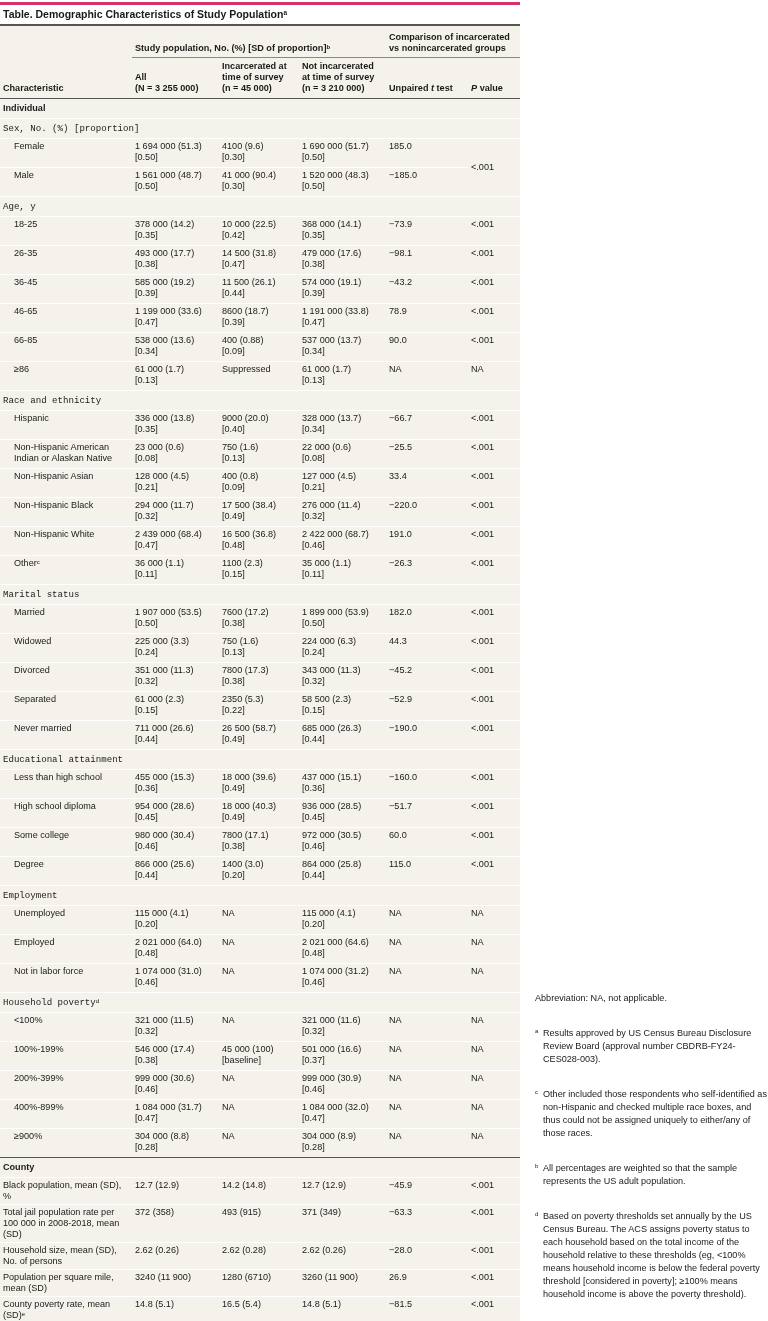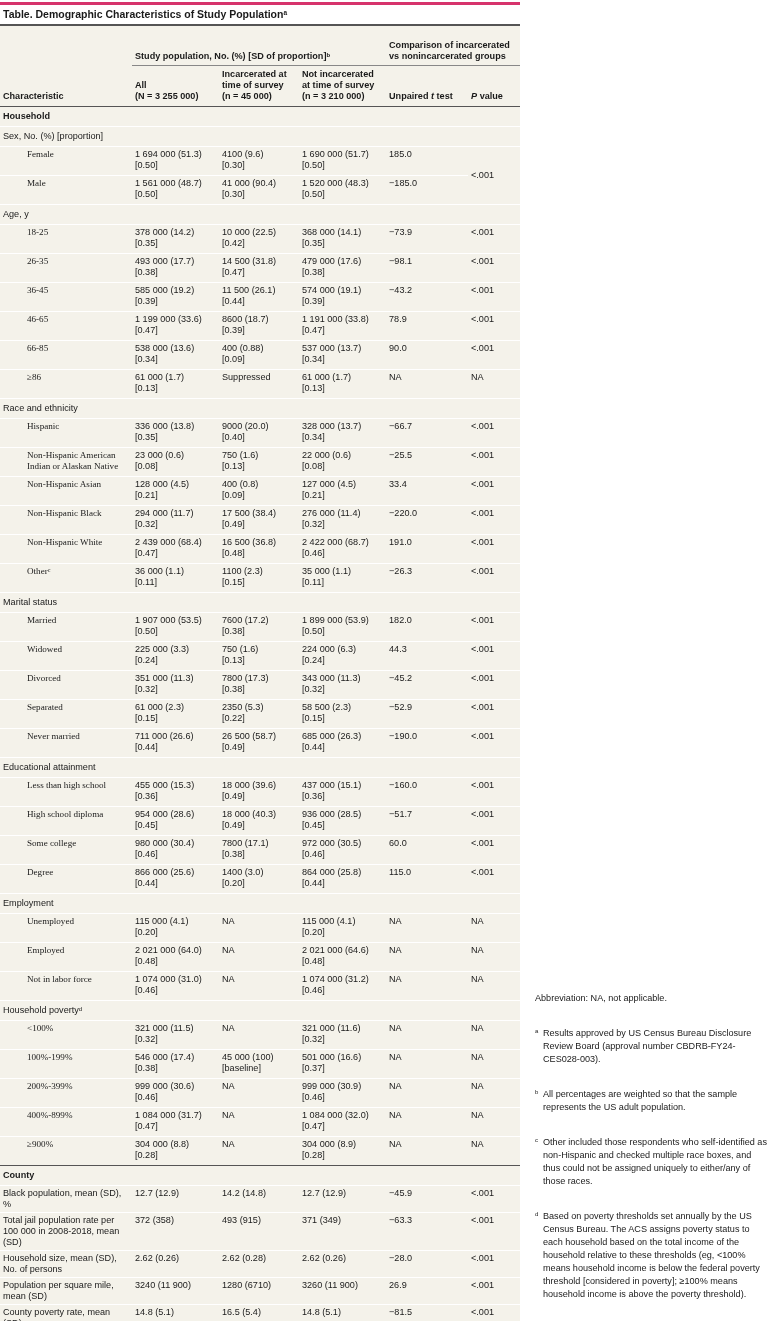--- a/index.html
+++ b/index.html
@@ -16,27 +16,27 @@
   .title sup { font-size: 6.5px; font-weight: bold; vertical-align: top; position: relative; top: -1px; }
   .table-wrap {
     position: absolute; left: 0; top: 24px; width: 520px;
     background: #f4f2ea; border-top: 2px solid #555; border-bottom: 2px solid #555;
   }
   table { border-collapse: collapse; width: 520px; table-layout: fixed; font-size: 9.1px; line-height: 11px; }
   col.c0 { width: 132px; } col.c1 { width: 87px; } col.c2 { width: 80px; }
   col.c3 { width: 87px; } col.c4 { width: 82px; } col.c5 { width: 52px; }
   th { font-weight: bold; text-align: left; vertical-align: bottom; padding: 2px 3px; }
   th sup, td sup { font-size: 6px; vertical-align: top; position: relative; top: -1px; }
-  thead tr.h1 th { padding-top: 14px; padding-bottom: 3px; }
+  thead tr.h1 th { padding-top: 6px; padding-bottom: 3px; }
   thead tr.h1 th.grp { border-bottom: 1px solid #888; }
   thead tr.h2 th { padding-top: 3px; padding-bottom: 4px; border-bottom: 1.5px solid #555; }
   td { vertical-align: top; padding: 2px 3px 2px 3px; border-top: 1px solid #ffffff; }
   tr.section td { font-weight: bold; padding-top: 4px; padding-bottom: 4px; }
-  tr.group td { padding-top: 4px; padding-bottom: 4px; }
-  tr.item td.lbl { padding-left: 27px; font-family: Liberation Serif, serif; }
+  tr.group td { padding-top: 4px; padding-bottom: 4px; font-family: Liberation Mono, monospace; }
+  tr.item td.lbl { padding-left: 14px; }
   tr.item td { height: 24px; }
   tr.countyrow td { height: auto; }
   tr.county-sec td { border-top: 1.5px solid #555; }
   .i { font-style: italic; }
   .pcell { vertical-align: middle; }
   .footnotes {
     position: absolute; left: 535px; top: 992px; width: 232px;
     font-size: 9.1px; line-height: 13px; color: #1a1a1a;
   }
   .fn { position: relative; padding-left: 8px; margin-top: 22px; }
@@ -78,21 +78,21 @@
       <th>
             <div>Not incarcerated at time of survey</div>
             <div>(n = 3 210 000)</div>
           </th>
       <th><span>Unpaired </span><span class="i">t</span><span> test</span></th>
       <th><span class="i">P</span><span> value</span></th>
     </tr>
   </thead>
   <tbody>
     <tr class="section">
-          <td colspan="6">Household</td>
+          <td colspan="6">Individual</td>
         </tr>
 
     <tr class="group">
           <td colspan="6">Sex, No. (%) [proportion]</td>
         </tr>
     <tr class="item">
       <td class="lbl">Female</td>
       <td>
             <div>1 694 000 (51.3)</div>
             <div>[0.50]</div>
@@ -678,17 +678,17 @@
           <td>&lt;.001</td>
         </tr>
 
   </tbody>
 </table>
 </div>
 
 <div class="footnotes">
   <div class="abbr">Abbreviation: NA, not applicable.</div>
   <div class="fn"><sup class="mk">a</sup><span>Results approved by US Census Bureau Disclosure Review Board (approval number CBDRB-FY24-CES028-003).</span></div>
+  <div class="fn"><sup class="mk">c</sup><span>Other included those respondents who self-identified as non-Hispanic and checked multiple race boxes, and thus could not be assigned uniquely to either/any of those races.</span></div>
   <div class="fn"><sup class="mk">b</sup><span>All percentages are weighted so that the sample represents the US adult population.</span></div>
-  <div class="fn"><sup class="mk">c</sup><span>Other included those respondents who self-identified as non-Hispanic and checked multiple race boxes, and thus could not be assigned uniquely to either/any of those races.</span></div>
   <div class="fn"><sup class="mk">d</sup><span>Based on poverty thresholds set annually by the US Census Bureau. The ACS assigns poverty status to each household based on the total income of the household relative to these thresholds (eg, &lt;100% means household income is below the federal poverty threshold [considered in poverty]; ≥100% means household income is above the poverty threshold).</span></div>
   <div class="fn"><sup class="mk">e</sup><span>Indicates percentage of people in a county whose income falls below 100% of the federal poverty threshold.</span></div>
 </div>
 
 </body></html>

